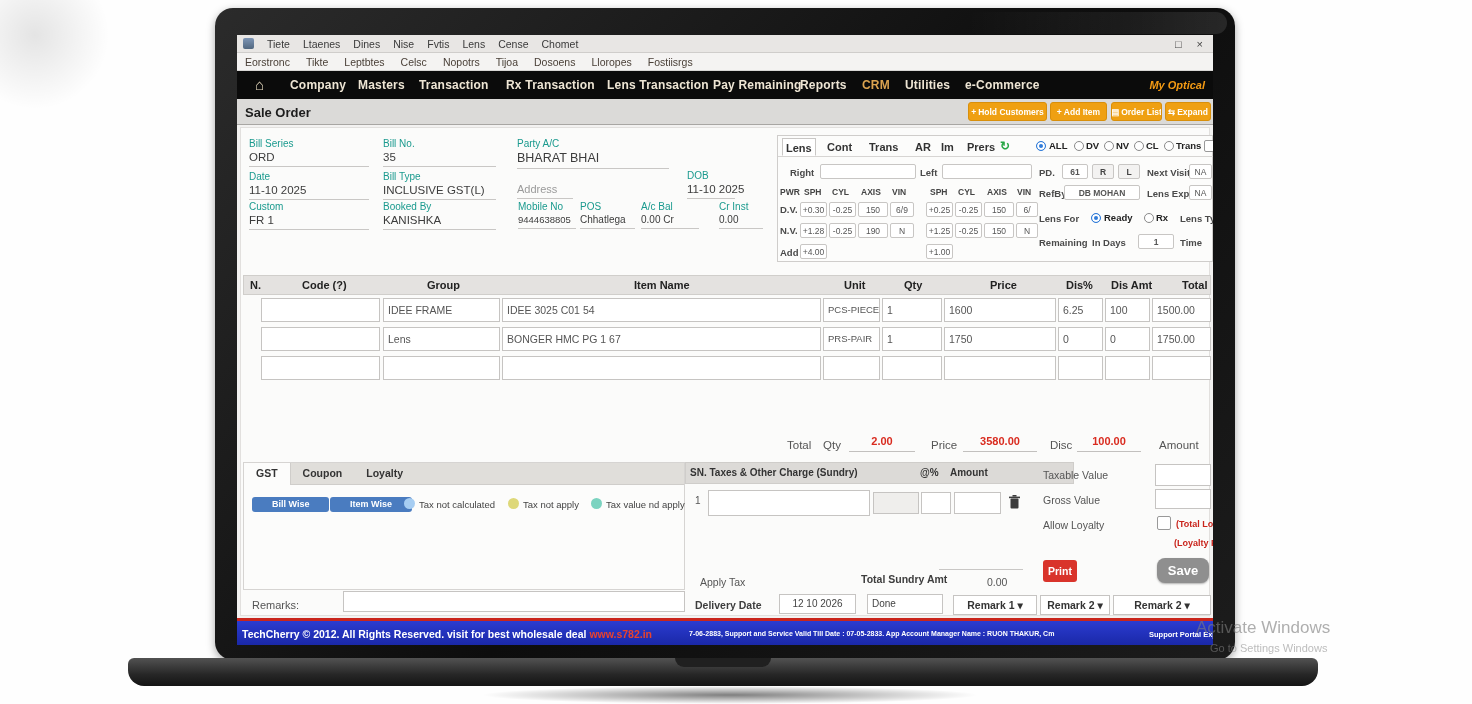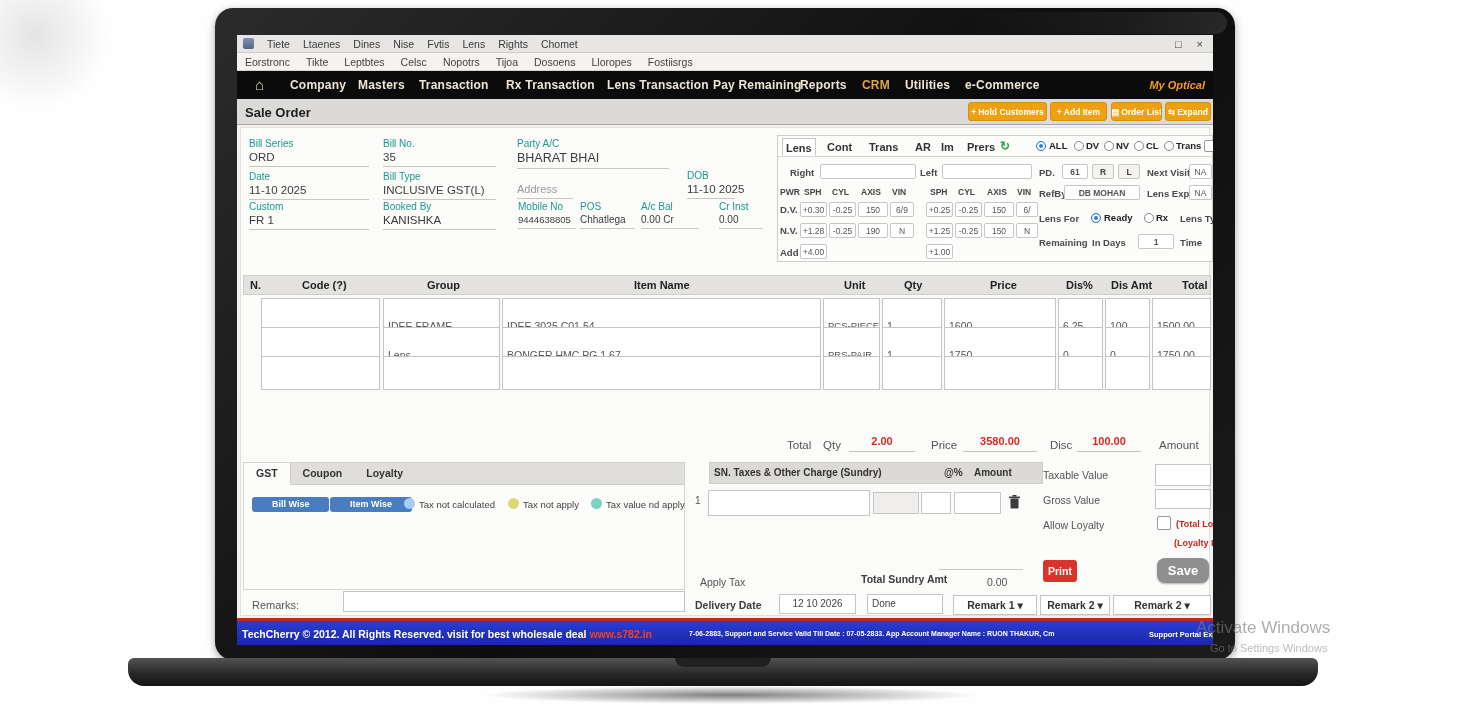--- a/index.html
+++ b/index.html
@@ -56,36 +56,36 @@
   .flbl{position:absolute;font-size:9.5px;font-weight:bold;color:#222;white-space:nowrap}
   .gl{position:absolute;font-size:9.5px;font-weight:bold;color:#4a4a4a;white-space:nowrap}
   .ghdr{position:absolute;font-size:8.5px;font-weight:bold;color:#444}
   .gbox{position:absolute;height:15px;border:1px solid #c8c6c4;border-radius:2px;background:#fff;
         font-size:8.5px;color:#555;text-align:center;line-height:14px;white-space:nowrap;overflow:hidden}
   .gbox.btn{background:#f3f2f1;color:#444;font-weight:bold}
   
   .thead{position:absolute;left:6px;top:240px;width:968px;height:20px;background:#e4e2e0;border:1px solid #d0cecb}
   .th{position:absolute;top:3px;font-size:11px;font-weight:bold;color:#222;white-space:nowrap}
   .cell{position:absolute;height:24px;background:#fff;border:1px solid #c6c4c2;font-size:10.5px;color:#555;
-        line-height:22px;padding:16px 4px;white-space:nowrap;overflow:hidden}
+        line-height:22px;padding:0 4px;white-space:nowrap;overflow:hidden}
   .cell.sm{font-size:9.5px}
   
   .tlbl{position:absolute;font-size:11.5px;color:#555;white-space:nowrap}
   .tval{position:absolute;height:17px;border-bottom:1px solid #c2c0be;text-align:center;font-size:11px;font-weight:bold;color:#d92b1f}
   
   .gstpanel{position:absolute;left:6px;top:427px;width:442px;height:128px;background:#fcfcfb;border:1px solid #d6d4d2}
   .gsttabs{position:absolute;left:0;top:0;width:440px;height:22px;background:#e0deda;border-bottom:1px solid #cfcdca;display:flex}
   .gtab{padding:4px 12px 0;font-size:10.5px;font-weight:bold;color:#333;height:22px}
   .gtab.active{background:#fcfcfb;border-right:1px solid #cfcdca}
   .bluebtn{position:absolute;height:15px;line-height:15px;background:#4a7cc0;border-radius:3px;color:#fff;
            font-size:9px;font-weight:bold;padding:0 20px;white-space:nowrap}
   .dot{position:absolute;width:11px;height:11px;border-radius:50%}
   .leg{position:absolute;font-size:9.5px;color:#444;white-space:nowrap}
   
-  .sunhdr{position:absolute;left:472px;top:427px;width:334px;height:22px;background:#dcdad7;border:1px solid #cfcdca}
+  .sunhdr{position:absolute;left:448px;top:427px;width:389px;height:22px;background:#dcdad7;border:1px solid #cfcdca}
   .sunhdr .t{position:absolute;left:4px;top:4px;font-size:10px;font-weight:bold;color:#333;white-space:nowrap}
   .inbox{position:absolute;background:#fff;border:1px solid #c6c4c2;font-size:10px;color:#444;line-height:18px;padding:0 4px;white-space:nowrap;overflow:hidden}
   .slbl{position:absolute;font-size:10.5px;color:#555;white-space:nowrap}
   .slbl.b{font-weight:bold;color:#3d3d3d}
   .rednote{position:absolute;font-size:9px;font-weight:bold;color:#c9251c;white-space:nowrap}
   .printbtn{position:absolute;left:806px;top:525px;width:34px;height:22px;background:#d9342b;border-radius:3px;color:#fff;
             font-size:10.5px;font-weight:bold;text-align:center;line-height:22px}
   .savebtn{position:absolute;left:920px;top:523px;width:52px;height:25px;background:#8f8f8f;border-radius:8px;color:#fff;
             font-size:13px;font-weight:bold;text-align:center;line-height:25px;box-shadow:0 1px 2px rgba(0,0,0,.3)}
   .rsel{position:absolute;top:560px;height:20px;background:#fff;border:1px solid #c6c4c2;font-size:10.5px;font-weight:bold;
@@ -113,21 +113,21 @@
   <div class="screen">
 
     <div class="titlebar">
       <span class="appicon"></span>
       <span>Tiete</span>
       <span>Ltaenes</span>
       <span>Dines</span>
       <span>Nise</span>
       <span>Fvtis</span>
       <span>Lens</span>
-      <span>Rights</span>
+      <span>Cense</span>
       <span>Chomet</span>
       <span class="wctls">
         <span>□</span>
         <span>×</span>
       </span>
     </div>
 
     <div class="menubar">
       <span>Eorstronc</span>
       <span>Tikte</span>

